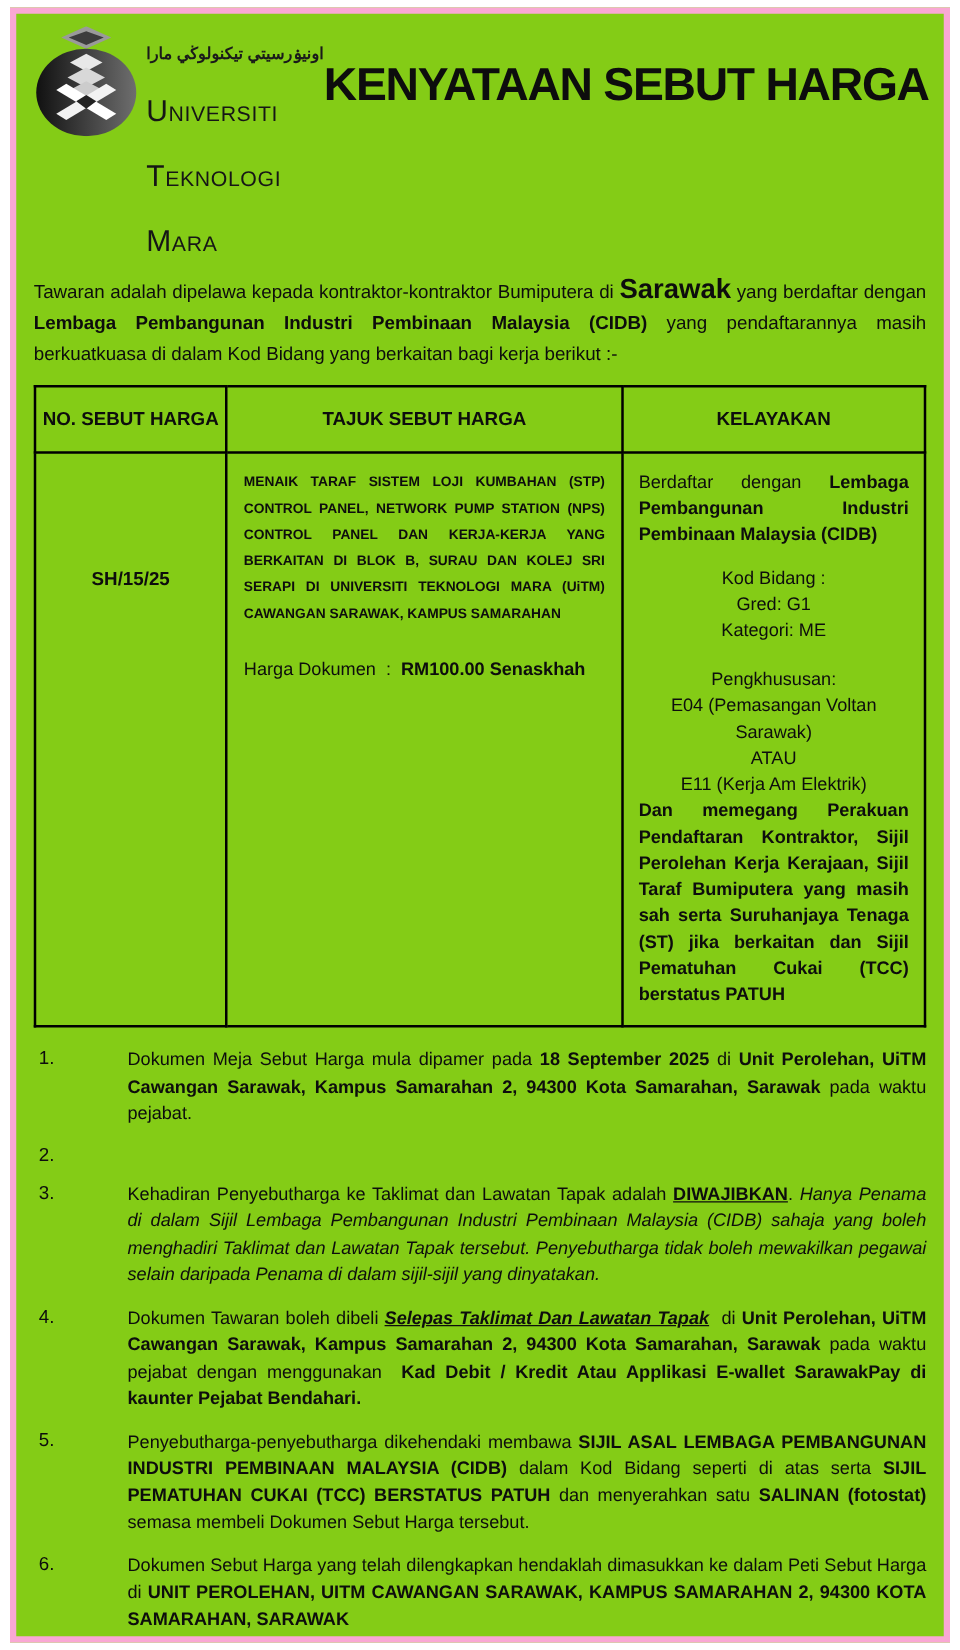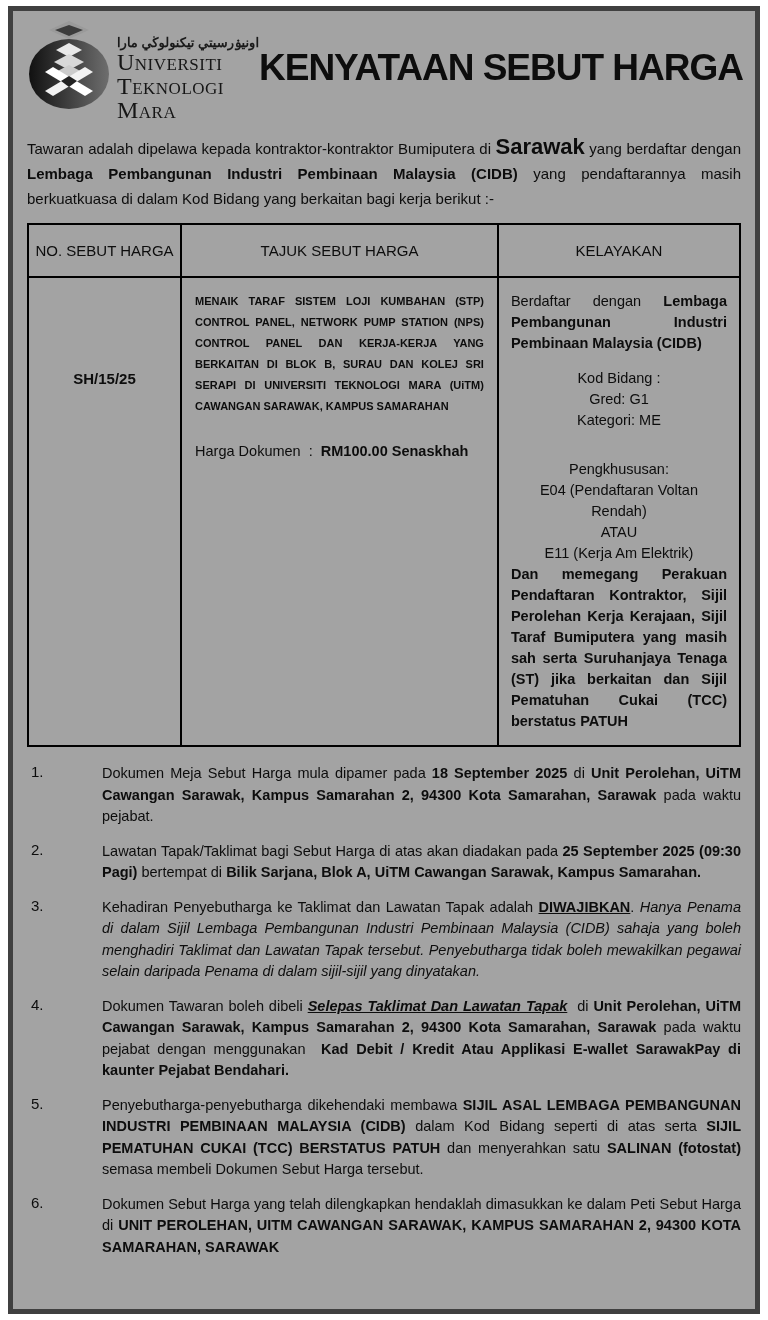--- a/index.html
+++ b/index.html
@@ -5,39 +5,40 @@
   * { box-sizing: border-box; margin: 0; padding: 0; }
   html, body { width: 768px; height: 1320px; background: #ffffff; }
   body {
     font-family: "Liberation Sans", sans-serif;
     color: #0d0d0d;
     position: relative;
   }
   .page {
     position: absolute;
     left: 8px; top: 6px; right: 8px; bottom: 6px;
-    border: 5px solid #404040;
+    border: 5px solid #f9a8d4;
     padding: 10px 14px 8px 14px;
     overflow: hidden;
-    background: #a3a3a3;
+    background: #84cc16;
   }
 
   
   .hdr { display: flex; align-items: flex-start; }
   .logo-mark { width: 84px; height: 88px; flex: 0 0 auto; }
   .logo-text { margin-left: 6px; margin-top: 14px; flex: 0 0 auto; }
   .arabic-line {
     font-size: 13px; font-weight: bold; letter-spacing: 1px;
     color: #1a1a1a; line-height: 15px;
   }
   .univ-name {
-    font-family: Liberation Serif, serif;
+    font-family: Liberation Sans, sans-serif;
     font-variant: small-caps;
     font-size: 24px; line-height: 24px; letter-spacing: 0.5px;
     color: #161616;
+    margin-top: 28px;
   }
   .doc-title {
     flex: 1 1 auto; text-align: center;
     font-size: 37px; font-weight: bold; letter-spacing: -1px;
     margin-top: 26px; white-space: nowrap;
   }
 
   
   .intro {
     margin-top: 12px;
@@ -53,21 +54,21 @@
 
   
   table.quote-table {
     width: 100%; border-collapse: collapse; margin-top: 12px;
     table-layout: fixed;
   }
   .quote-table th, .quote-table td {
     border: 2px solid #000; vertical-align: top;
   }
   .quote-table th {
-    font-size: 15px; font-weight: normal; text-align: center;
+    font-size: 15px; font-weight: bold; text-align: center;
     padding: 17px 4px;
   }
   .col-no  { width: 21.5%; }
   .col-taj { width: 44.5%; }
   .col-kel { width: 34%; }
 
   .no-cell {
     text-align: center; font-weight: bold; font-size: 15px;
     padding-top: 92px;
     margin-top: 30px;
@@ -77,21 +78,21 @@
     font-weight: bold; font-size: 11px; line-height: 21px;
     text-align: justify;
   }
   .price-line { margin-top: 26px; font-size: 14.5px; }
 
   .kel-cell { padding: 13px 12px; font-size: 14.5px; line-height: 21px; }
   .kel-just { text-align: justify; }
   .kel-center { text-align: center; font-weight: normal; }
   .g14 { margin-top: 14px; }
   .g18 { }
-  .g22 { margin-top: 28px; }
+  .g22 { margin-top: 18px; }
 
   
   .clauses { margin-top: 16px; }
   .clause {
     display: grid; grid-template-columns: 75px 1fr;
     margin-top: 13px;
   }
   .clause-num { font-size: 15px; padding-left: 4px; }
   .clause-body { font-size: 14.5px; line-height: 21.5px; text-align: justify; }
   .clause-heading {
@@ -156,41 +157,40 @@
         <td class="tajuk-cell">
           <div class="tajuk-title"><span class="b">MENAIK TARAF SISTEM LOJI KUMBAHAN (STP) CONTROL PANEL, NETWORK PUMP STATION (NPS) CONTROL PANEL DAN KERJA-KERJA YANG BERKAITAN DI BLOK B, SURAU DAN KOLEJ SRI SERAPI DI UNIVERSITI TEKNOLOGI MARA (UiTM) CAWANGAN SARAWAK, KAMPUS SAMARAHAN</span></div>
           <div class="price-line"><span>Harga Dokumen&nbsp; :&nbsp; </span><span class="b">RM100.00 Senaskhah</span></div>
         </td>
         <td class="kel-cell">
           <div class="kel-just"><span>Berdaftar dengan </span><span class="b">Lembaga Pembangunan Industri Pembinaan Malaysia (CIDB)</span></div>
           <div class="kel-center g14">Kod Bidang :</div>
           <div class="kel-center">Gred: G1</div>
           <div class="kel-center g18">Kategori: ME</div>
           <div class="kel-center g22">Pengkhususan:</div>
-          <div class="kel-center">E04 (Pendaftaran Voltan Rendah)</div>
+          <div class="kel-center">E04 (Pemasangan Voltan Sarawak)</div>
           <div class="kel-center g18">ATAU</div>
           <div class="kel-center g18">E11 (Kerja Am Elektrik)</div>
           <div class="kel-just g18"><span class="b">Dan memegang Perakuan Pendaftaran Kontraktor, Sijil Perolehan Kerja Kerajaan, Sijil Taraf Bumiputera yang masih sah serta Suruhanjaya Tenaga (ST) jika berkaitan dan Sijil Pematuhan Cukai (TCC) berstatus PATUH</span></div>
         </td>
       </tr>
     </tbody>
   </table>
 
   <div class="clauses">
 
     <div class="clause">
       <div class="clause-num">1.</div>
       <div>
         <p class="clause-body"><span>Dokumen Meja Sebut Harga mula dipamer pada </span><span class="b">18 September 2025</span><span> di </span><span class="b">Unit Perolehan, UiTM Cawangan Sarawak, Kampus Samarahan 2, 94300 Kota Samarahan, Sarawak</span><span> pada waktu pejabat.</span></p>
       </div>
     </div>
 
     <div class="clause">
       <div class="clause-num">2.</div>
-      <p class="clause-body"><span>Lawatan Tapak/Taklimat bagi Sebut Harga di atas akan diadakan pada </span><span class="b">25 September 2025 (09:30 Pagi)</span><span> bertempat di </span><span class="b">Bilik Sarjana, Blok A, UiTM Cawangan Sarawak, Kampus Samarahan.</span></p>
     </div>
 
     <div class="clause">
       <div class="clause-num">3.</div>
       <p class="clause-body"><span>Kehadiran Penyebutharga ke Taklimat dan Lawatan Tapak adalah </span><span class="b u">DIWAJIBKAN</span><span>. </span><span class="i">Hanya Penama di dalam Sijil Lembaga Pembangunan Industri Pembinaan Malaysia (CIDB) sahaja yang boleh menghadiri Taklimat dan Lawatan Tapak tersebut. Penyebutharga tidak boleh mewakilkan pegawai selain daripada Penama di dalam sijil-sijil yang dinyatakan.</span></p>
     </div>
 
     <div class="clause">
       <div class="clause-num">4.</div>
       <p class="clause-body"><span>Dokumen Tawaran boleh dibeli </span><span class="b i u">Selepas Taklimat Dan Lawatan Tapak</span><span>&nbsp; di </span><span class="b">Unit Perolehan, UiTM Cawangan Sarawak, Kampus Samarahan 2, 94300 Kota Samarahan, Sarawak</span><span> pada waktu pejabat dengan menggunakan&nbsp; </span><span class="b">Kad Debit / Kredit Atau Applikasi E-wallet SarawakPay di kaunter Pejabat Bendahari.</span></p>

